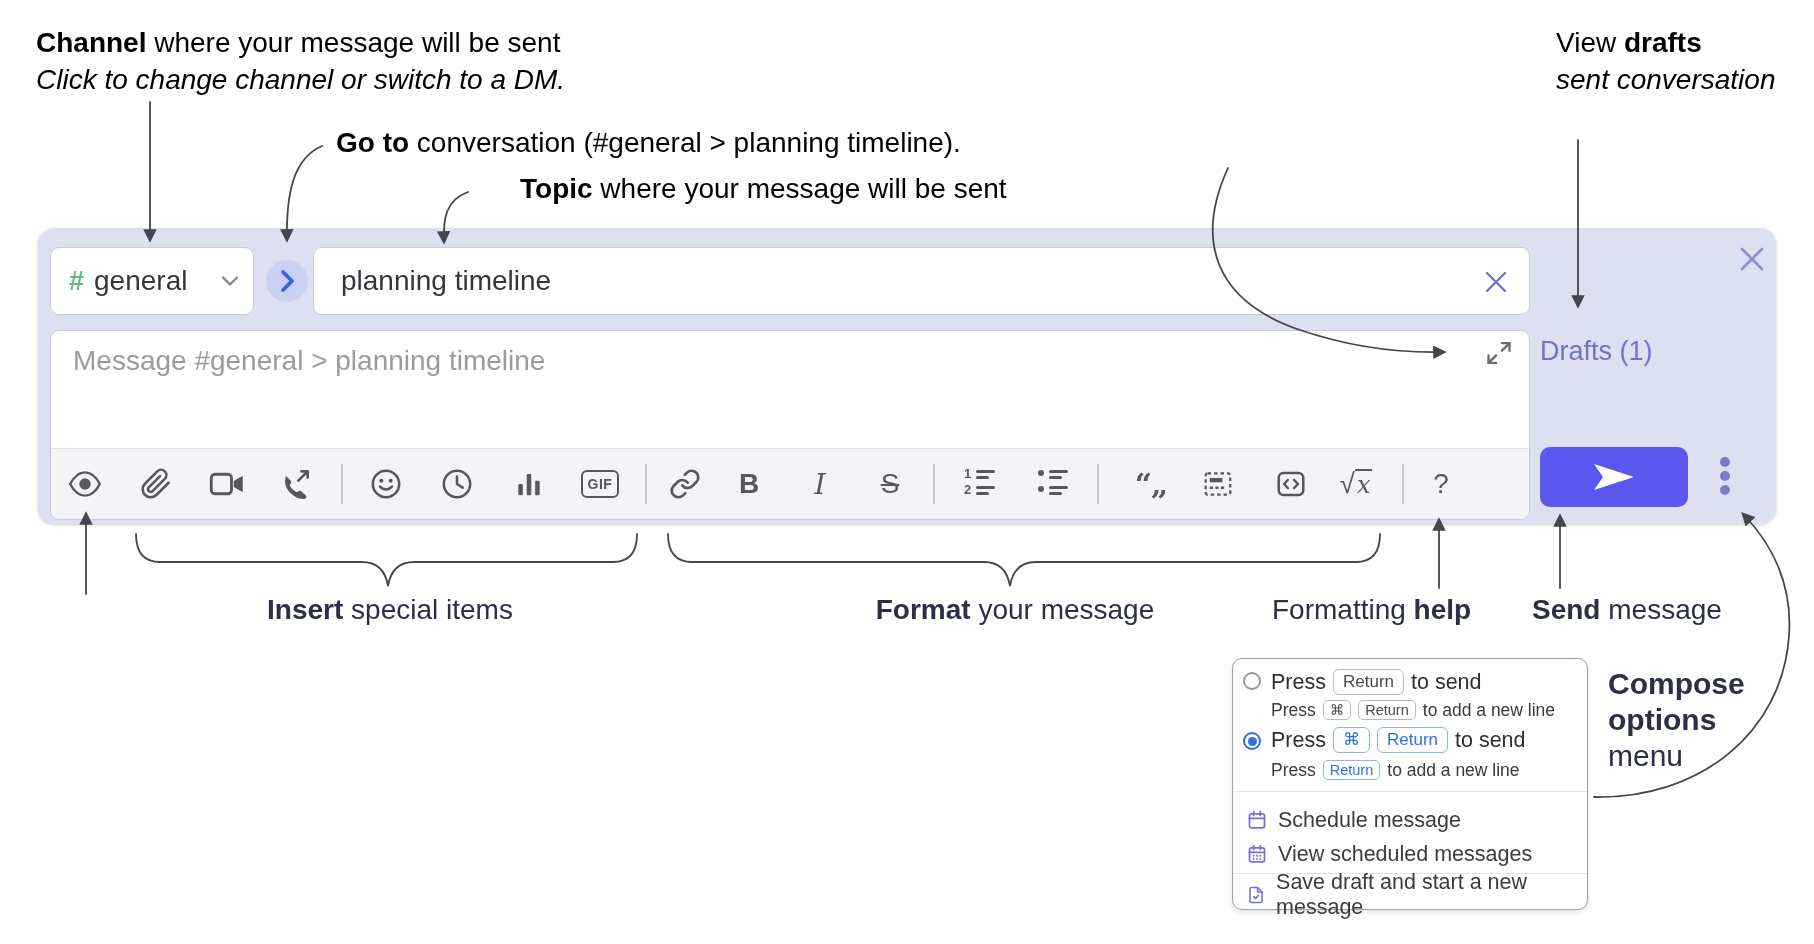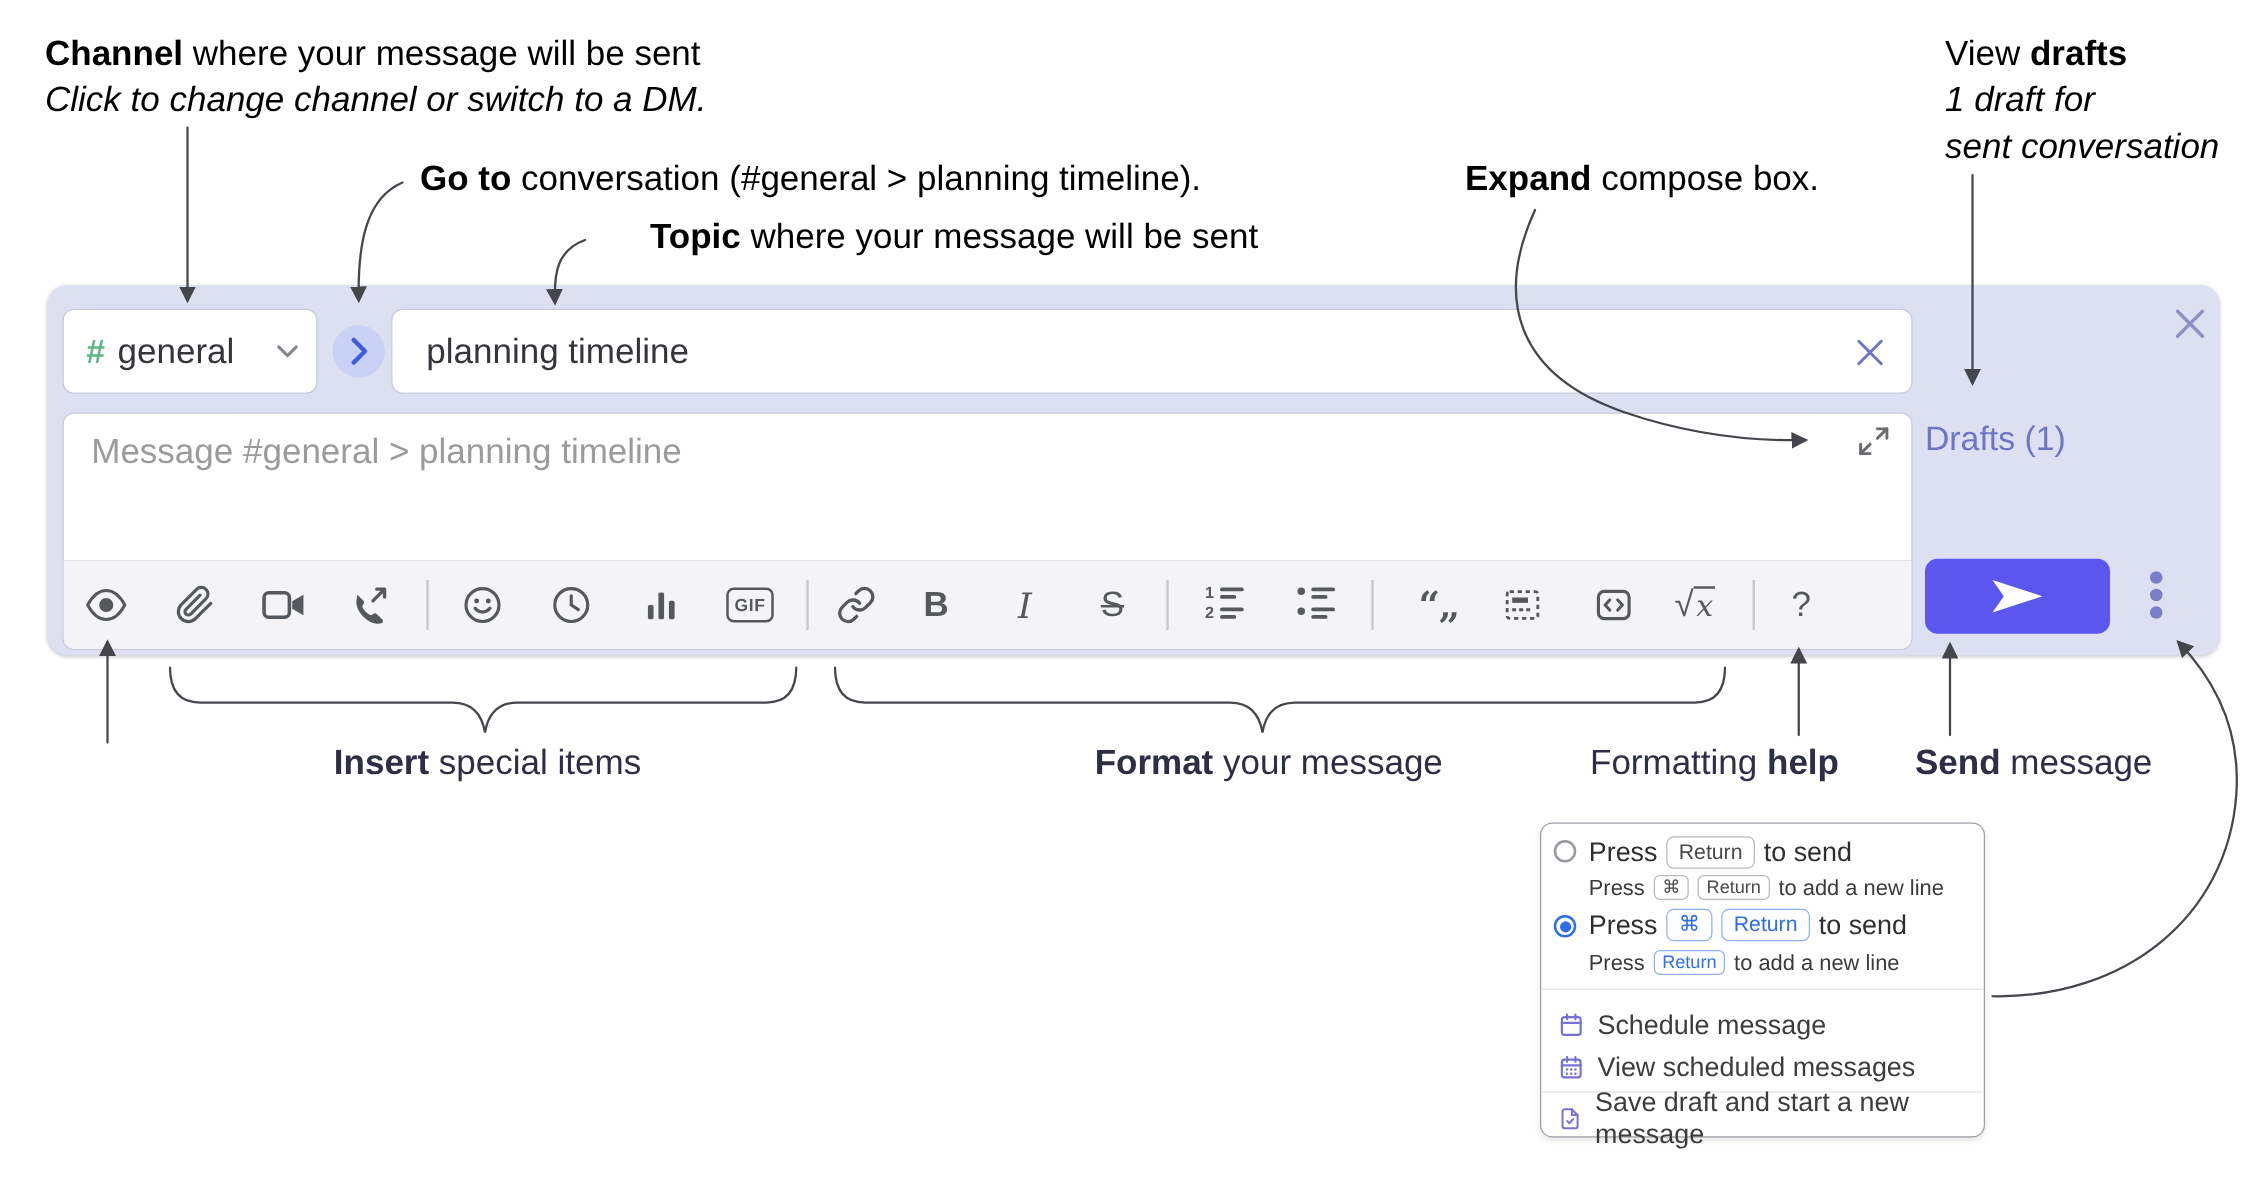--- a/index.html
+++ b/index.html
@@ -83,47 +83,48 @@
   </div>
 
   <div class="ann abs" style="left:336px;top:124px;">
     <span class="b">Go to</span><span> conversation (#general &gt; planning timeline).</span>
   </div>
 
   <div class="ann abs" style="left:472px;top:170px;margin-left:48px;">
     <span class="b">Topic</span><span> where your message will be sent</span>
   </div>
 
-  <div class="ann abs" style="left:1172px;top:124px;">
-    <span class="b">Expand</span><span> compose box.</span>
-  </div>
 
   <div class="ann abs" style="left:1556px;top:24px;">
     <div><span>View </span><span class="b">drafts</span></div>
-    <div class="i">1 draft for</div>
     <div class="i">sent conversation</div>
   </div>
 
 
   <div class="ann2 abs ctr" style="left:240px;top:592px;width:300px;">
     <span class="b">Insert</span><span> special items</span>
   </div>
 
   <div class="ann2 abs ctr" style="left:865px;top:592px;width:300px;">
     <span class="b">Format</span><span> your message</span>
   </div>
 
   <div class="ann2 abs" style="left:1272px;top:592px;">
     <span>Formatting </span><span class="b">help</span>
   </div>
 
   <div class="ann2 abs" style="left:1532px;top:592px;">
     <span class="b">Send</span><span> message</span>
   </div>
 
+  <div class="abs" style="left:1608px;top:666px;font-size:30px;line-height:36px;">
+    <div class="b">Compose</div>
+    <div class="b">options</div>
+    <div>menu</div>
+  </div>
 
   <div class="abs composer">
 
     <span class="abs" style="left:1737px;top:242px;margin-left:-38px;margin-top:-228px;"></span>
 
     <span class="abs" style="left:1699px;top:16px;">
       <svg width="30" height="30" viewBox="0 0 30 30">
           <path d="M5 5 L25 25 M25 5 L5 25" stroke="#8b90c9" stroke-width="2.6" stroke-linecap="round" fill="none"></path>
         </svg>
     </span>

